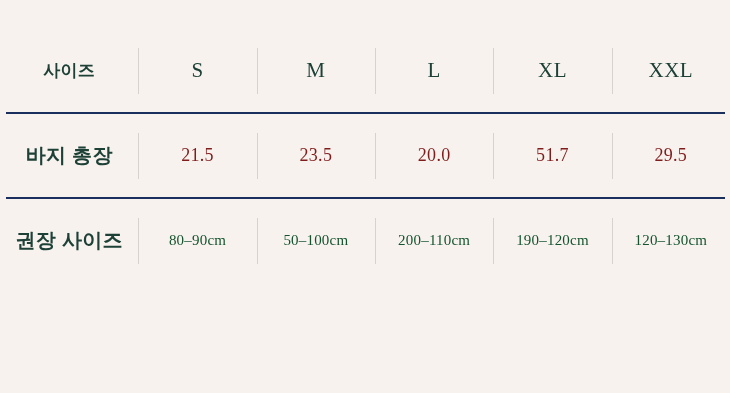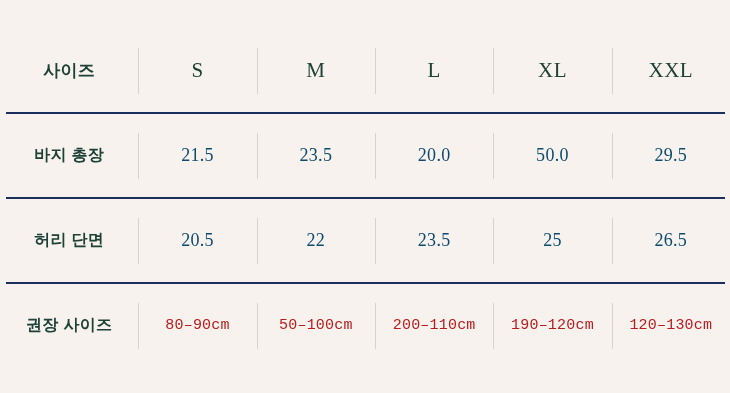--- a/index.html
+++ b/index.html
@@ -72,47 +72,47 @@
     height: 46px;
     background: #d8d2cc;
   }
 
   .col-label { width: 138px; }
   .col-val   { width: 118px; }
 
   .label-cell {
     font-family: "Liberation Sans", sans-serif;
     font-weight: bold;
-    font-size: 16px;
+    font-size: 20px;
     color: #1d4037;
     letter-spacing: 0.3px;
   }
 
   .head-label {
     font-size: 17px;
   }
 
   .head-cell {
     font-family: "Liberation Serif", serif;
     font-size: 21px;
     color: #1d4037;
     letter-spacing: 0.5px;
   }
 
   .value-cell {
     font-family: "Liberation Serif", serif;
     font-size: 18px;
-    color: #0c4a6e;
+    color: #7f1d1d;
     letter-spacing: 0.3px;
   }
 
   .range-cell {
-    font-family: Liberation Mono, monospace;
+    font-family: Liberation Serif, serif;
     font-size: 15px;
-    color: #b91c1c;
+    color: #14532d;
     letter-spacing: 0.2px;
   }
 </style>
 </head>
 <body>
 
 <div id="size-chart">
   <table class="chart-table">
     <colgroup>
       <col class="col-label">
@@ -130,32 +130,24 @@
         <td class="head-cell sep">L</td>
         <td class="head-cell sep">XL</td>
         <td class="head-cell sep edge-right">XXL</td>
       </tr>
 
       <tr class="ruled">
         <td class="label-cell edge-left">바지 총장</td>
         <td class="value-cell sep">21.5</td>
         <td class="value-cell sep">23.5</td>
         <td class="value-cell sep">20.0</td>
-        <td class="value-cell sep">50.0</td>
+        <td class="value-cell sep">51.7</td>
         <td class="value-cell sep edge-right">29.5</td>
       </tr>
 
-      <tr class="ruled">
-        <td class="label-cell edge-left">허리 단면</td>
-        <td class="value-cell sep">20.5</td>
-        <td class="value-cell sep">22</td>
-        <td class="value-cell sep">23.5</td>
-        <td class="value-cell sep">25</td>
-        <td class="value-cell sep edge-right">26.5</td>
-      </tr>
 
       <tr>
         <td class="label-cell edge-left">권장 사이즈</td>
         <td class="range-cell sep">80–90cm</td>
         <td class="range-cell sep">50–100cm</td>
         <td class="range-cell sep">200–110cm</td>
         <td class="range-cell sep">190–120cm</td>
         <td class="range-cell sep edge-right">120–130cm</td>
       </tr>
     </tbody>

